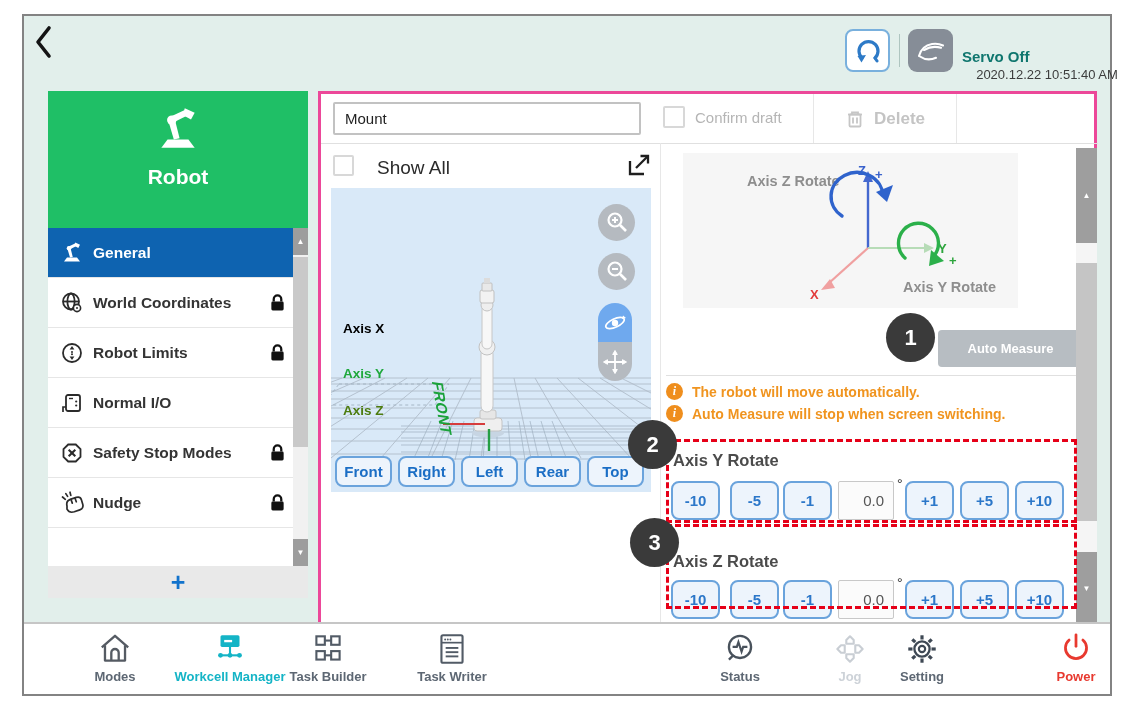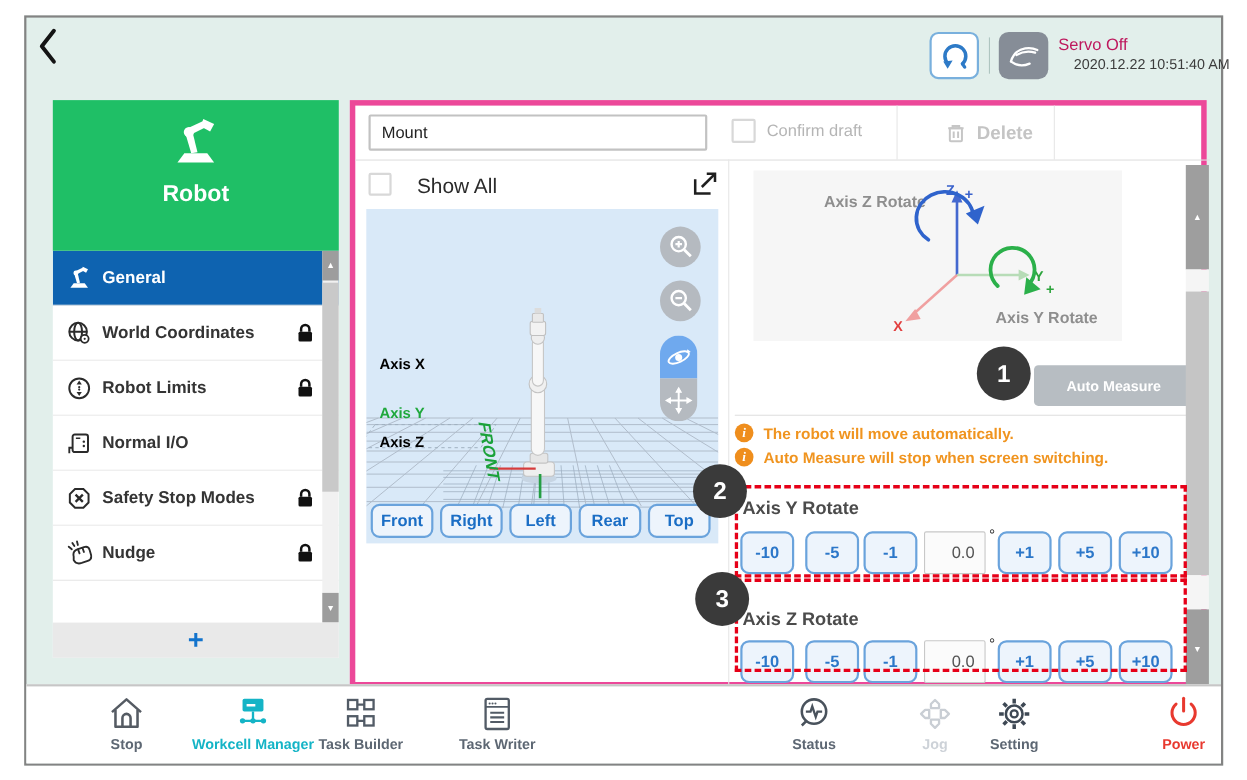--- a/index.html
+++ b/index.html
@@ -4,38 +4,38 @@
 <style>
   html,body{margin:0;padding:0;background:#fff;width:1134px;height:709px;overflow:hidden;
     font-family:"Liberation Sans",sans-serif;-webkit-font-smoothing:antialiased;}
   .ab{position:absolute;}
   .fx{display:flex;align-items:center;}
   .ctr{display:flex;align-items:center;justify-content:center;}
   #frame{position:absolute;left:22px;top:14px;width:1086px;height:678px;border:2px solid #838383;background:#e2efeb;}
   
   .hdr-btn{width:45px;height:43px;background:#fff;border:2px solid #79b0dd;border-radius:8px;box-sizing:border-box;}
   .servo-tile{width:45px;height:43px;background:#868d97;border-radius:9px;}
-  .servo-status{font-size:15px;font-weight:400;color:#be185d;line-height:19px;}
+  .servo-status{font-size:15px;font-weight:700;color:#0f766e;line-height:19px;margin-top:16px;}
   .servo-time{font-size:13px;color:#3c3c3c;line-height:17px;text-align:center;}
   
   #sidebar{left:24px;top:75px;width:260px;height:507px;background:#fff;}
   #sb-head{height:137px;background:#1fbf66;display:flex;flex-direction:column;align-items:center;}
   #sb-title{color:#fff;font-size:21px;font-weight:700;margin-top:10px;}
   #sb-menu{height:338px;overflow:hidden;position:relative;}
   .mrow{height:49px;border-bottom:1px solid #e6e6e6;display:flex;align-items:center;padding-left:12px;background:#fff;color:#343434;box-sizing:content-box;}
   .mrow.sel{background:#0e63b0;color:#fff;}
   .mrow .mlabel{font-size:15.5px;font-weight:700;margin-left:9px;flex:1;}
   .mrow .mlock{margin-right:22px;}
   #sb-foot{height:32px;background:#e9e9e9;}
   #sb-foot span{color:#1273cc;font-size:25px;font-weight:800;line-height:28px;}
   .sbar{position:absolute;right:0;top:0;width:15px;height:338px;background:#f1f1f1;}
   .sbar .cap{position:absolute;left:0;width:15px;background:#9d9d9d;color:#fff;font-size:8px;}
   .sbar .thumb{position:absolute;left:0;width:15px;background:#c9c9c9;}
   
-  #main{left:294px;top:75px;width:779px;height:534px;background:#fff;border:5px solid #ec4899;box-sizing:border-box;}
+  #main{left:294px;top:75px;width:779px;height:534px;background:#fff;border:3px solid #ec4899;box-sizing:border-box;}
   .vline{position:absolute;background:#e7e7e7;width:1px;}
   .hline{position:absolute;background:#e0e0e0;height:1px;}
   #mount-input{position:absolute;left:12px;top:8px;width:308px;height:33px;border:2px solid #c2c2c2;border-radius:2px;
     font-size:15px;color:#222;padding:0 10px;box-sizing:border-box;font-family:"Liberation Sans",sans-serif;}
   .chk{background:#fff;border:2px solid #d8d8d8;border-radius:2px;box-sizing:border-box;}
   .graylab{font-size:15px;color:#b5b5b5;}
   .hdr-action{position:absolute;top:0;height:49px;display:flex;align-items:center;justify-content:center;gap:8px;}
   
   #viewer{left:10px;top:94px;width:320px;height:304px;background:#d9e9f8;overflow:hidden;}
   .axlab{position:absolute;left:12px;font-size:13.5px;font-weight:700;}
@@ -223,21 +223,21 @@
     </div>
   </div>
 
   <div id="main" class="ab">
 
     <input id="mount-input" type="text" value="Mount" style="">
     <div class="ab chk" style="left:342px;top:12px;width:22px;height:22px;"></div>
     <div class="ab graylab" style="left:374px;top:15px;">Confirm draft</div>
     <div class="vline" style="left:492px;top:0;height:49px;"></div>
     <div class="vline" style="left:635px;top:0;height:49px;"></div>
-    <div class="hdr-action" style="left:492px;width:143px;color:#c4c4c4;padding-left:12px;">
+    <div class="hdr-action" style="left:480px;width:143px;color:#c4c4c4;padding-left:12px;">
       <span>
         <svg width="22" height="22" viewBox="0 0 22 22" fill="none" stroke="#c6c6c6" stroke-width="1.8">
           <line x1="4" y1="6.5" x2="18" y2="6.5"></line>
             <path d="M8 6.5 V4.5 h6 v2"></path>
           <rect x="5.5" y="6.5" width="11" height="12" rx="1"></rect>
             <line x1="9" y1="9.5" x2="9" y2="15.5"></line>
             <line x1="13" y1="9.5" x2="13" y2="15.5"></line>
         </svg>
       </span>
       <span style="font-size:17px;font-weight:700;">Delete</span>
@@ -315,21 +315,21 @@
           <circle cx="156" cy="117" r="6" fill="#eeeeee" stroke="#c2c2c2"></circle>
           <rect x="149" y="102" width="14" height="13" rx="2" fill="#f2f2f2" stroke="#c0c0c0"></rect>
           <rect x="151" y="95" width="10" height="8" rx="1" fill="#e9e9e9" stroke="#c0c0c0"></rect>
           <rect x="153" y="90" width="6" height="5" fill="#dcdcdc"></rect>
         </g>
         <line x1="112" y1="236" x2="154" y2="236" stroke="#d63c3c" stroke-width="2"></line>
         <line x1="158" y1="241" x2="158" y2="263" stroke="#259e44" stroke-width="2.4"></line>
       </svg>
       <div class="ab axlab" style="top:133px;color:#000000;">Axis X</div>
       <div class="ab axlab" style="top:178px;color:#1fa83c;">Axis Y</div>
-      <div class="ab axlab" style="top:204px;color:#000000;">Axis Z</div>
+      <div class="ab axlab" style="top:215px;color:#4d7c0f;">Axis Z</div>
       <div class="ab" style="left:84px;top:212px;font-size:15px;font-weight:800;color:#1aa23a;letter-spacing:0.5px;transform:rotate(80deg) skewX(-18deg);">FRONT</div>
       <div class="roundbtn ctr" style="left:267px;top:16px;">
         <svg width="30" height="30" fill="none" stroke="#fff">
             <circle cx="13" cy="12" r="6.5" stroke-width="2.2"></circle>
             <line x1="18" y1="17" x2="24" y2="23" stroke-width="2.6"></line>
             <line x1="13" y1="9" x2="13" y2="15" stroke-width="2"></line>
             <line x1="10" y1="12" x2="16" y2="12" stroke-width="2"></line>
           </svg>
       </div>
       <div class="roundbtn ctr" style="left:267px;top:65px;">
@@ -438,21 +438,21 @@
 
   <div id="bbar" class="ab">
     <div class="nav-item" style="left:26px;">
       <span>
         <svg width="38" height="38" viewBox="0 0 36 36" fill="none" stroke="#555b63" stroke-width="2.2" stroke-linejoin="round">
           <path d="M5.5 16.5 L18 5.5 L30.5 16.5"></path>
             <path d="M8.5 14.5 V29 H27.5 V14.5"></path>
             <path d="M14.5 29 V21.5 a3.5 3.5 0 0 1 7 0 V29"></path>
         </svg>
       </span>
-      <span class="nlab">Stop</span>
+      <span class="nlab">Modes</span>
     </div>
     <div class="nav-item active" style="left:141px;">
       <span>
         <svg width="38" height="38" viewBox="0 0 36 36">
           <rect x="9" y="5" width="18" height="11" rx="1.5" fill="#14b4c6"></rect>
           <line x1="12.5" y1="10.5" x2="20" y2="10.5" stroke="#fff" stroke-width="2.2"></line>
           <line x1="18" y1="16" x2="18" y2="24" stroke="#14b4c6" stroke-width="2"></line>
           <line x1="9" y1="24" x2="27" y2="24" stroke="#14b4c6" stroke-width="2"></line>
           <circle cx="9" cy="24" r="2.3" fill="#14b4c6"></circle>
             <circle cx="18" cy="24" r="2.3" fill="#14b4c6"></circle>

